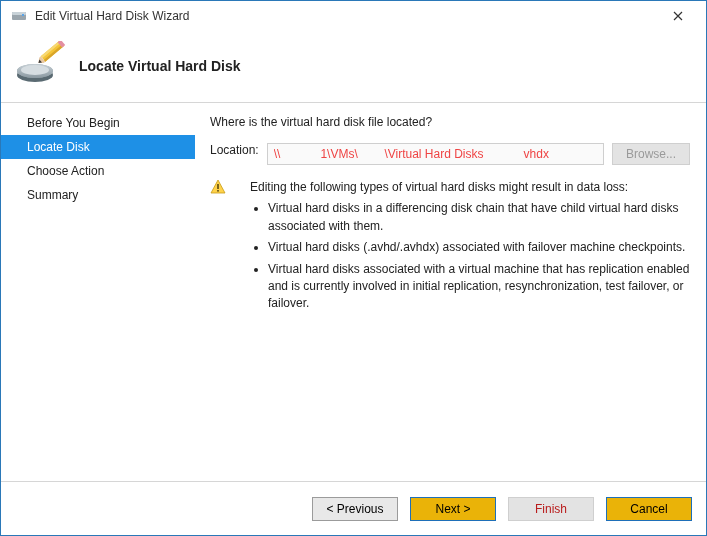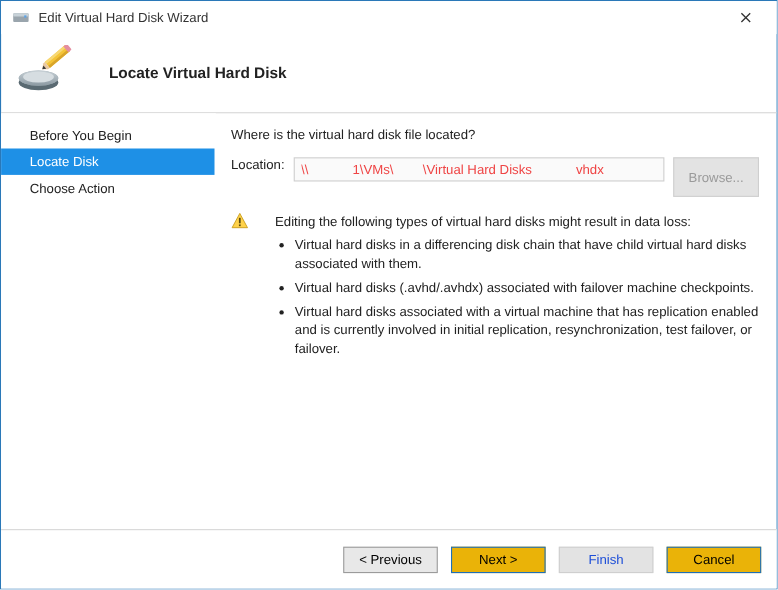--- a/index.html
+++ b/index.html
@@ -51,21 +51,20 @@
     padding: 8px 12px 10px 12px;
     display: flex;
     align-items: center;
     gap: 14px;
     border-bottom: 1px solid #d6d6d6;
   }
   .header .heading {
     font-size: 14px;
     font-weight: 700;
     color: #222;
-    margin-left: 20px;
   }
 
   
   .body {
     flex: 1;
     display: flex;
     min-height: 0;
   }
   .sidebar {
     width: 195px;
@@ -100,21 +99,21 @@
     flex: 1;
     height: 22px;
     padding: 2px 6px;
     border: 1px solid #cfcfcf;
     background: #fafafa;
     color: #ef4444;
     font-family: inherit;
     font-size: 12px;
   }
   .browse-btn {
-    width: 78px; height: 36px;
+    width: 78px; height: 22px;
     background: #e3e3e3;
     border: 1px solid #cfcfcf;
     color: #9a9a9a;
     font-size: 12px;
     cursor: default;
   }
 
   .warning-block {
     display: flex;
     gap: 24px;
@@ -146,21 +145,21 @@
     font-family: inherit;
     border: 1px solid #9b9b9b;
     background: #e8e8e8;
     cursor: pointer;
   }
   .btn.primary {
     border: 1px solid #1e6fb8;
     background: #eab308;
   }
   .btn.disabled {
-    color: #1d4ed8;
+    color: #b91c1c;
     border: 1px solid #cfcfcf;
     background: #e3e3e3;
     cursor: default;
   }
 </style>
 </head>
 <body>
 
 <div class="window">
 
@@ -207,20 +206,21 @@
     </span>
     <div class="heading">Locate Virtual Hard Disk</div>
   </div>
 
   <div class="body">
 
     <div class="sidebar">
       <div class="step">Before You Begin</div>
       <div class="step active">Locate Disk</div>
       <div class="step">Choose Action</div>
+      <div class="step">Summary</div>
     </div>
 
     <div class="content">
       <div class="question">Where is the virtual hard disk file located?</div>
 
       <div class="loc-row">
         <span class="loc-label">Location:</span>
         <input class="loc-input" type="text" readonly="" value="\\            1\VMs\        \Virtual Hard Disks            vhdx" style="">
         <button class="browse-btn" disabled="">Browse...</button>
       </div>

